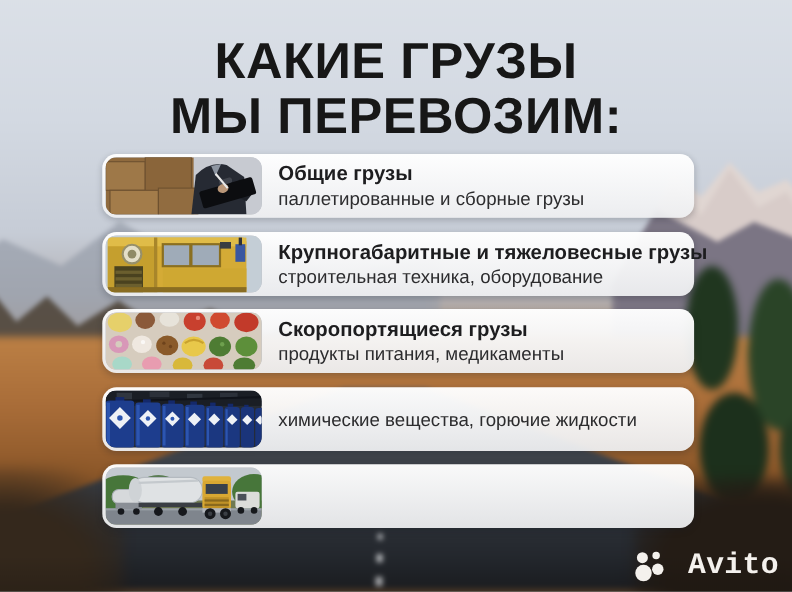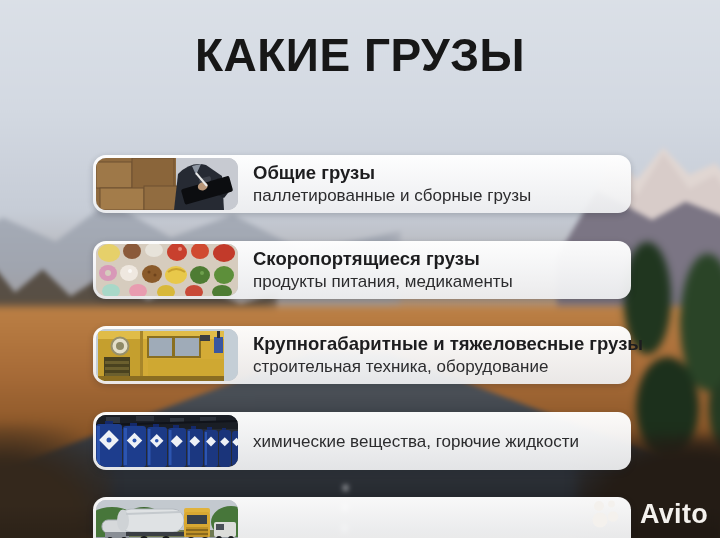--- a/index.html
+++ b/index.html
@@ -53,30 +53,30 @@
 
   
   .title{position:absolute;top:30px;left:0;width:720px;text-align:center;
     font-weight:800;font-size:46px;line-height:50px;letter-spacing:.5px;color:#171717;}
 
   
   .cards{position:absolute;top:140px;left:93px;width:538px;display:flex;
     flex-direction:column;gap:12.5px;}
   .card{height:58px;border-radius:13px;display:flex;align-items:center;
     background:linear-gradient(180deg,rgba(255,255,255,.97) 0%,rgba(238,239,241,.94) 100%);
-    box-shadow:0 2px 6px rgba(25,28,38,.22);padding:0;margin-top:15px;}
+    box-shadow:0 2px 6px rgba(25,28,38,.22);padding:0;}
   .thumb{width:142px;height:52px;margin:3px 0 3px 3px;border-radius:10px;overflow:hidden;
     flex:none;background:#b8bcc2;}
   .thumb svg{display:block;width:142px;height:52px;}
   .card-text{margin-left:15px;display:flex;flex-direction:column;justify-content:center;min-width:0;}
   .card-title{font-size:18.5px;font-weight:700;color:#1d1d1f;line-height:22px;white-space:nowrap;}
   .card-sub{font-size:17px;font-weight:400;color:#2c2c2e;line-height:21px;white-space:nowrap;margin-top:1px;}
 
   
-  .brand{position:absolute;right:12px;bottom:8px;display:flex;align-items:flex-start;gap:19px;}
+  .brand{position:absolute;right:12px;bottom:8px;display:flex;align-items:center;gap:19px;font-family:Liberation Mono, monospace;}
   .brand-dots{width:30px;height:30px;}
   .brand-name{font-size:27px;font-weight:700;color:#f4f1ed;letter-spacing:.3px;}
 </style>
 </head>
 <body>
 
 <div class="canvas">
 
   <div class="bg">
     <div class="bg-sky"></div>
@@ -90,20 +90,21 @@
     <div class="dash dash1"></div>
     <div class="dash dash2"></div>
     <div class="dash dash3"></div>
     <div class="shoulder-right"></div>
     <div class="shoulder-left"></div>
     <div class="vignette"></div>
   </div>
 
   <div class="title">
     <div>КАКИЕ ГРУЗЫ</div>
+    <div>МЫ ПЕРЕВОЗИМ:</div>
   </div>
 
   <div class="cards">
 
     <div class="card">
       <div class="thumb">
         <svg viewBox="0 0 142 52" xmlns="http://www.w3.org/2000/svg">
           <rect x="0" y="0" width="142" height="52" fill="#c7cad1"></rect>
           <rect x="0" y="0" width="80" height="52" fill="#8f6a3e"></rect>
           <rect x="0" y="4" width="36" height="26" fill="#9e7848" stroke="#6e5130"></rect>
@@ -117,20 +118,49 @@
             <rect x="86" y="24" width="50" height="16" rx="2" fill="#0c0d10"></rect>
             <rect x="106" y="19" width="12" height="5" rx="2" fill="#40444d"></rect>
             <ellipse cx="108" cy="27" rx="5" ry="4" fill="#b99678"></ellipse>
           </g>
           <line x1="100" y1="15" x2="111" y2="28" stroke="#e9e9e9" stroke-width="2"></line>
         </svg>
       </div>
       <div class="card-text">
         <div class="card-title">Общие грузы</div>
         <div class="card-sub">паллетированные и сборные грузы</div>
+      </div>
+    </div>
+
+    <div class="card">
+      <div class="thumb">
+        <svg viewBox="0 0 142 52" xmlns="http://www.w3.org/2000/svg">
+          <rect x="0" y="0" width="142" height="52" fill="#c4ced6"></rect>
+          <rect x="2" y="2" width="126" height="50" rx="4" fill="#d4ab36"></rect>
+          <rect x="2" y="2" width="126" height="8" fill="#e0bc48"></rect>
+          <rect x="2" y="10" width="42" height="42" fill="#c59f2e"></rect>
+          <rect x="8" y="28" width="26" height="24" fill="#4a421f"></rect>
+          <rect x="9" y="32" width="24" height="3" fill="#6b5f2e"></rect>
+          <rect x="9" y="38" width="24" height="3" fill="#6b5f2e"></rect>
+          <rect x="9" y="44" width="24" height="3" fill="#6b5f2e"></rect>
+          <circle cx="24" cy="17" r="8.5" fill="#e4dfc9" stroke="#97906b" stroke-width="2"></circle>
+          <circle cx="24" cy="17" r="4" fill="#8f8a66"></circle>
+          <rect x="44" y="2" width="3" height="50" fill="#a8862a"></rect>
+          <rect x="52" y="8" width="52" height="20" fill="#9fabb8" stroke="#8a6f20" stroke-width="2"></rect>
+          <rect x="76" y="8" width="3" height="20" fill="#8a6f20"></rect>
+          <rect x="52" y="30" width="76" height="22" fill="#cfa832"></rect>
+          <rect x="104" y="6" width="10" height="6" fill="#3a3d42"></rect>
+          <rect x="118" y="8" width="9" height="16" fill="#3a57a0"></rect>
+          <rect x="121" y="2" width="3" height="7" fill="#2e3038"></rect>
+          <rect x="2" y="47" width="126" height="5" fill="#8a6d22"></rect>
+        </svg>
+      </div>
+      <div class="card-text">
+        <div class="card-title">Крупногабаритные и тяжеловесные грузы</div>
+        <div class="card-sub">строительная техника, оборудование</div>
       </div>
     </div>
 
     <div class="card">
       <div class="thumb">
         <svg viewBox="0 0 142 52" xmlns="http://www.w3.org/2000/svg">
           <rect x="0" y="0" width="142" height="52" fill="#d6ccbe"></rect>
           <ellipse cx="13" cy="9" rx="11" ry="9" fill="#e6d06a"></ellipse>
           <ellipse cx="36" cy="7" rx="9" ry="8" fill="#8b5a3a"></ellipse>
           <ellipse cx="58" cy="6" rx="9" ry="7" fill="#e7e3da"></ellipse>
@@ -153,49 +183,20 @@
           <ellipse cx="70" cy="48" rx="9" ry="7" fill="#d8b83a"></ellipse>
           <ellipse cx="98" cy="48" rx="9" ry="7" fill="#c84a38"></ellipse>
           <ellipse cx="126" cy="48" rx="10" ry="7" fill="#4e7c33"></ellipse>
           <circle cx="34" cy="27" r="2" fill="#ffffff" opacity=".7"></circle>
           <circle cx="106" cy="29" r="2" fill="#6ea04e"></circle>
         </svg>
       </div>
       <div class="card-text">
         <div class="card-title">Скоропортящиеся грузы</div>
         <div class="card-sub">продукты питания, медикаменты</div>
-      </div>
-    </div>
-
-    <div class="card">
-      <div class="thumb">
-        <svg viewBox="0 0 142 52" xmlns="http://www.w3.org/2000/svg">
-          <rect x="0" y="0" width="142" height="52" fill="#c4ced6"></rect>
-          <rect x="2" y="2" width="126" height="50" rx="4" fill="#d4ab36"></rect>
-          <rect x="2" y="2" width="126" height="8" fill="#e0bc48"></rect>
-          <rect x="2" y="10" width="42" height="42" fill="#c59f2e"></rect>
-          <rect x="8" y="28" width="26" height="24" fill="#4a421f"></rect>
-          <rect x="9" y="32" width="24" height="3" fill="#6b5f2e"></rect>
-          <rect x="9" y="38" width="24" height="3" fill="#6b5f2e"></rect>
-          <rect x="9" y="44" width="24" height="3" fill="#6b5f2e"></rect>
-          <circle cx="24" cy="17" r="8.5" fill="#e4dfc9" stroke="#97906b" stroke-width="2"></circle>
-          <circle cx="24" cy="17" r="4" fill="#8f8a66"></circle>
-          <rect x="44" y="2" width="3" height="50" fill="#a8862a"></rect>
-          <rect x="52" y="8" width="52" height="20" fill="#9fabb8" stroke="#8a6f20" stroke-width="2"></rect>
-          <rect x="76" y="8" width="3" height="20" fill="#8a6f20"></rect>
-          <rect x="52" y="30" width="76" height="22" fill="#cfa832"></rect>
-          <rect x="104" y="6" width="10" height="6" fill="#3a3d42"></rect>
-          <rect x="118" y="8" width="9" height="16" fill="#3a57a0"></rect>
-          <rect x="121" y="2" width="3" height="7" fill="#2e3038"></rect>
-          <rect x="2" y="47" width="126" height="5" fill="#8a6d22"></rect>
-        </svg>
-      </div>
-      <div class="card-text">
-        <div class="card-title">Крупногабаритные и тяжеловесные грузы</div>
-        <div class="card-sub">строительная техника, оборудование</div>
       </div>
     </div>
 
     <div class="card">
       <div class="thumb">
         <svg viewBox="0 0 142 52" xmlns="http://www.w3.org/2000/svg">
           <rect x="0" y="0" width="142" height="52" fill="#262b33"></rect>
           <rect x="0" y="0" width="142" height="14" fill="#1a1e25"></rect>
           <rect x="10" y="2" width="14" height="6" fill="#30363f"></rect>
           <rect x="40" y="1" width="18" height="5" fill="#2b3039"></rect>

